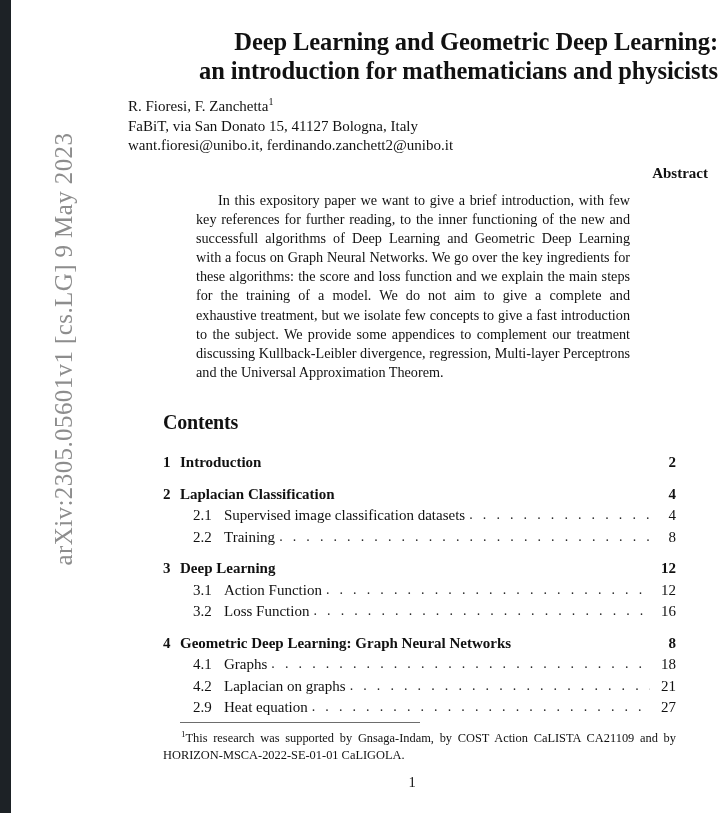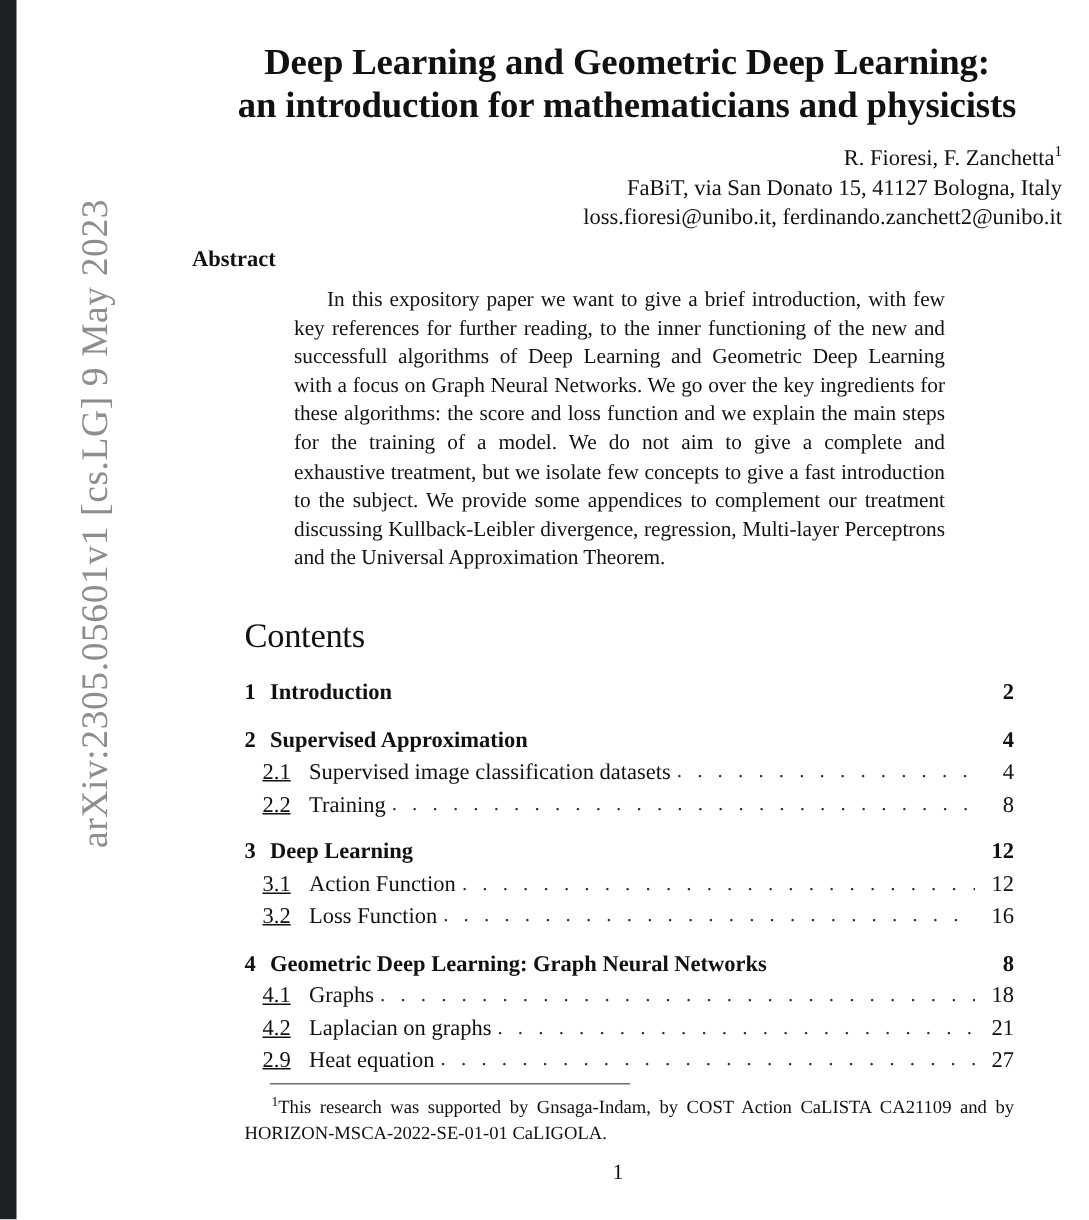--- a/index.html
+++ b/index.html
@@ -49,67 +49,67 @@
     top: 0;
     width: 726px;
     height: 813px;
   }
 
   .title {
     position: absolute;
     left: 118px;
     top: 27px;
     width: 600px;
-    text-align: center;
+    text-align: right;
     font-size: 24.5px;
     font-weight: bold;
     line-height: 29px;
     letter-spacing: -0.1px;
   }
   .title .line2 { display: block; }
 
   .authors {
     position: absolute;
     left: 128px;
     top: 92px;
     width: 580px;
-    text-align: right;
+    text-align: left;
     font-size: 15px;
     line-height: 19.5px;
   }
   .authors sup { font-size: 10px; vertical-align: super; }
 
   .abstract-head {
     position: absolute;
     left: 128px;
     top: 165px;
     width: 580px;
-    text-align: left;
+    text-align: right;
     font-size: 15px;
     font-weight: bold;
   }
 
   .abstract-body {
     position: absolute;
     left: 196px;
     top: 191px;
     width: 434px;
     font-size: 14.2px;
     line-height: 19.1px;
     text-align: justify;
     text-indent: 22px;
     hyphens: none;
   }
 
   .contents-head {
     position: absolute;
     left: 163px;
     top: 411px;
-    font-size: 23px;
-    font-weight: normal;
+    font-size: 20px;
+    font-weight: bold;
     letter-spacing: -0.2px;
   }
 
   #toc {
     position: absolute;
     left: 163px;
     top: 452px;
     width: 513px;
   }
 
@@ -126,23 +126,22 @@
     margin-top: 10px;
   }
   .toc-row.section:first-child { margin-top: 0; }
 
   .toc-num {
     flex: 0 0 auto;
     width: 17px;
   }
   .toc-row.sub .toc-num {
     width: 31px;
-    margin-left: 12px;
+    margin-left: 30px;
     font-weight: normal;
-    text-decoration: underline;
   }
   .toc-label {
     flex: 0 0 auto;
     padding-right: 4px;
   }
   .toc-dots {
     flex: 1 1 auto;
     overflow: hidden;
     font-weight: normal;
     letter-spacing: 3.3px;
@@ -197,38 +196,38 @@
 <div id="page">
 
   <div class="title">
     <span>Deep Learning and Geometric Deep Learning:</span>
     <span class="line2">an introduction for mathematicians and physicists</span>
   </div>
 
   <div class="authors">
     <div><span>R. Fioresi, F. Zanchetta</span><sup>1</sup></div>
     <div>FaBiT, via San Donato 15, 41127 Bologna, Italy</div>
-    <div>loss.fioresi@unibo.it, ferdinando.zanchett2@unibo.it</div>
+    <div>want.fioresi@unibo.it, ferdinando.zanchett2@unibo.it</div>
   </div>
 
   <div class="abstract-head">Abstract</div>
   <div class="abstract-body">In this expository paper we want to give a brief introduction, with few key references for further reading, to the inner functioning of the new and successfull algorithms of Deep Learning and Geometric Deep Learning with a focus on Graph Neural Networks. We go over the key ingredients for these algorithms: the score and loss function and we explain the main steps for the training of a model. We do not aim to give a complete and exhaustive treatment, but we isolate few concepts to give a fast introduction to the subject. We provide some appendices to complement our treatment discussing Kullback-Leibler divergence, regression, Multi-layer Perceptrons and the Universal Approximation Theorem.</div>
 
   <div class="contents-head">Contents</div>
 
   <div id="toc">
       <div class="toc-row section">
         <span class="toc-num">1</span>
         <span class="toc-label">Introduction</span>
         <span class="toc-dots">. . . . . . . . . . . . . . . . . . . . . . . . . . . . . . . . . . . . . . . . . . . . . . . . . . . . .</span>
         <span class="toc-page">2</span>
       </div>
       <div class="toc-row section">
         <span class="toc-num">2</span>
-        <span class="toc-label">Supervised Approximation</span>
+        <span class="toc-label">Laplacian Classification</span>
         <span class="toc-dots">. . . . . . . . . . . . . . . . . . . . . . . . . . . . . . . . . . . . . . . . . . . . . . . . . . . . .</span>
         <span class="toc-page">4</span>
       </div>
       <div class="toc-row sub">
         <span class="toc-num">2.1</span>
         <span class="toc-label">Supervised image classification datasets</span>
         <span class="toc-dots">. . . . . . . . . . . . . . . . . . . . . . . . . . . . . . . . . . . . . . . . . . . . . . . . . . . . .</span>
         <span class="toc-page">4</span>
       </div>
       <div class="toc-row sub">

